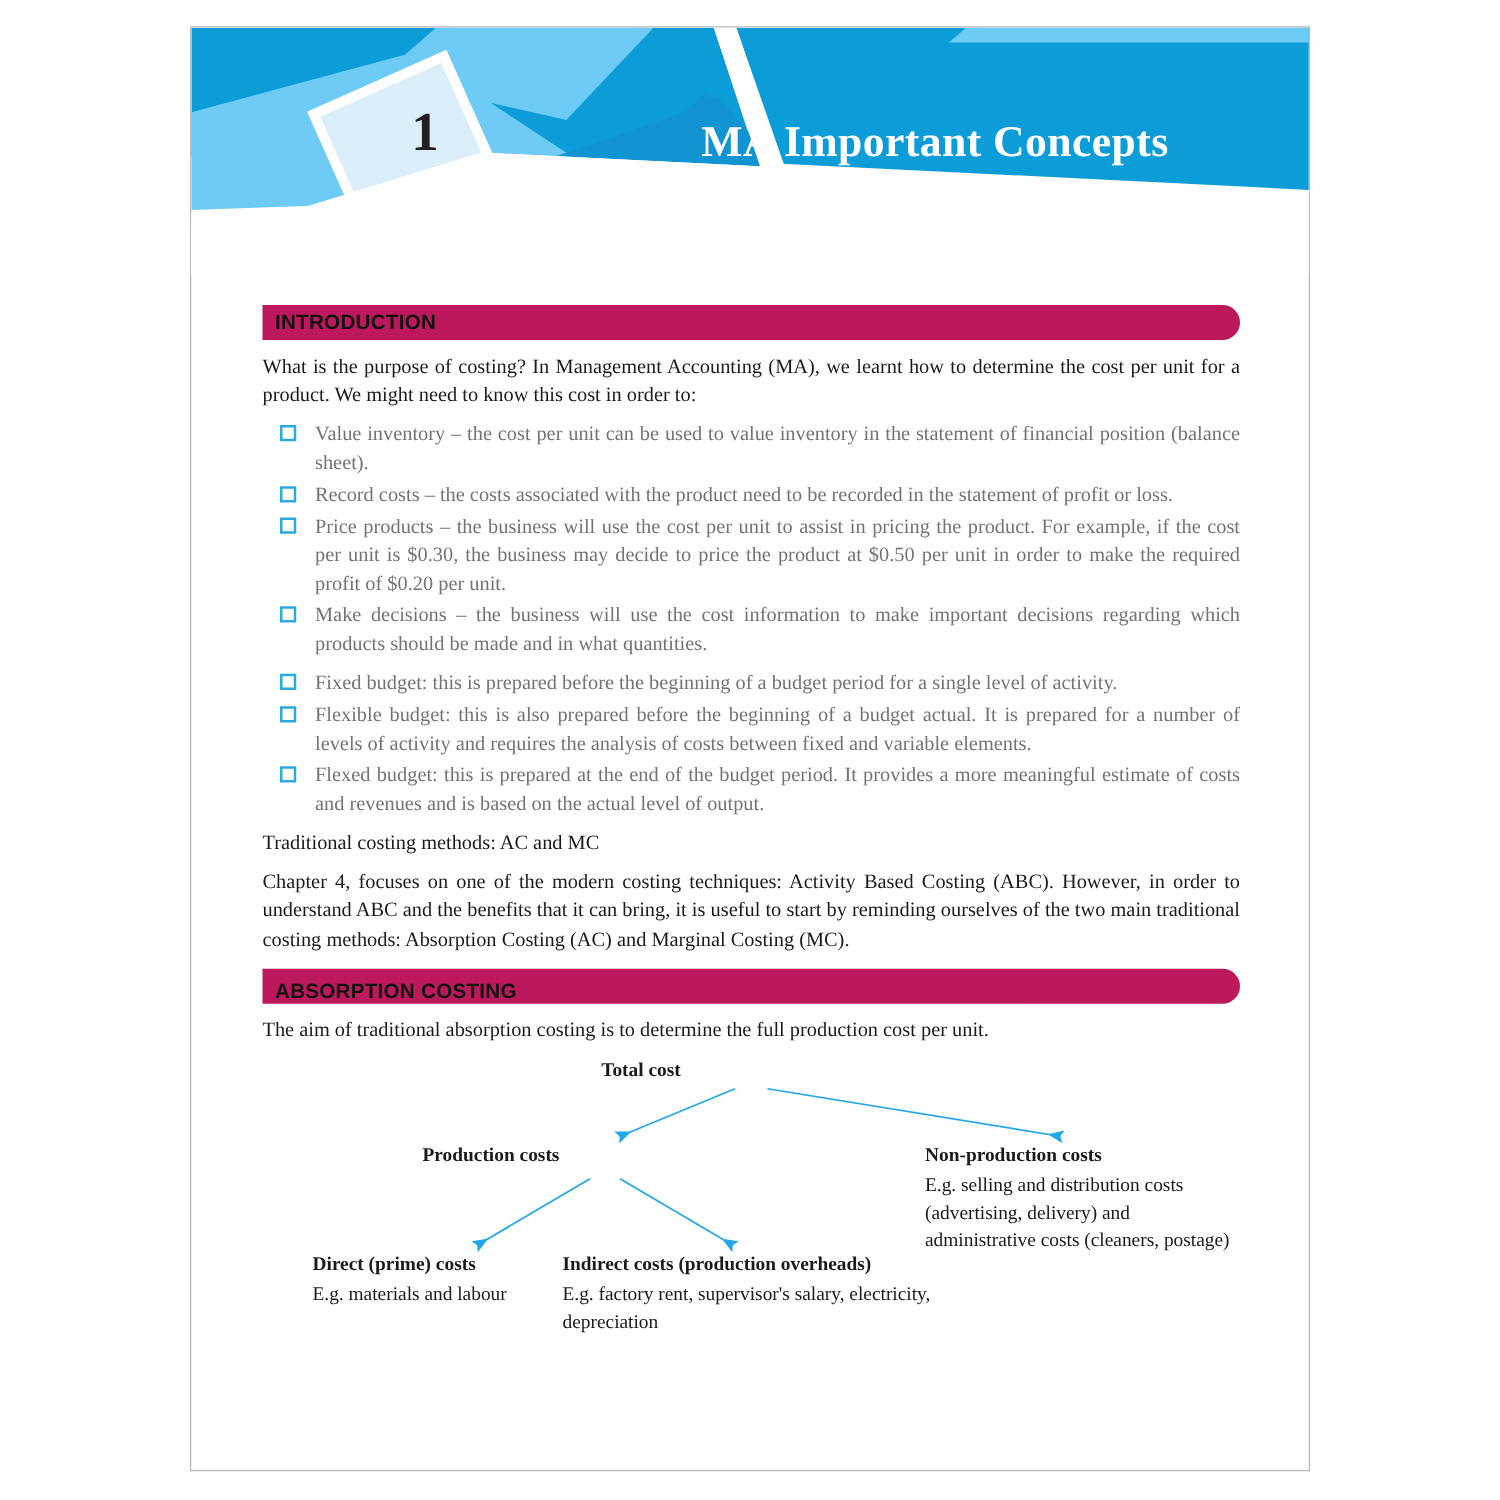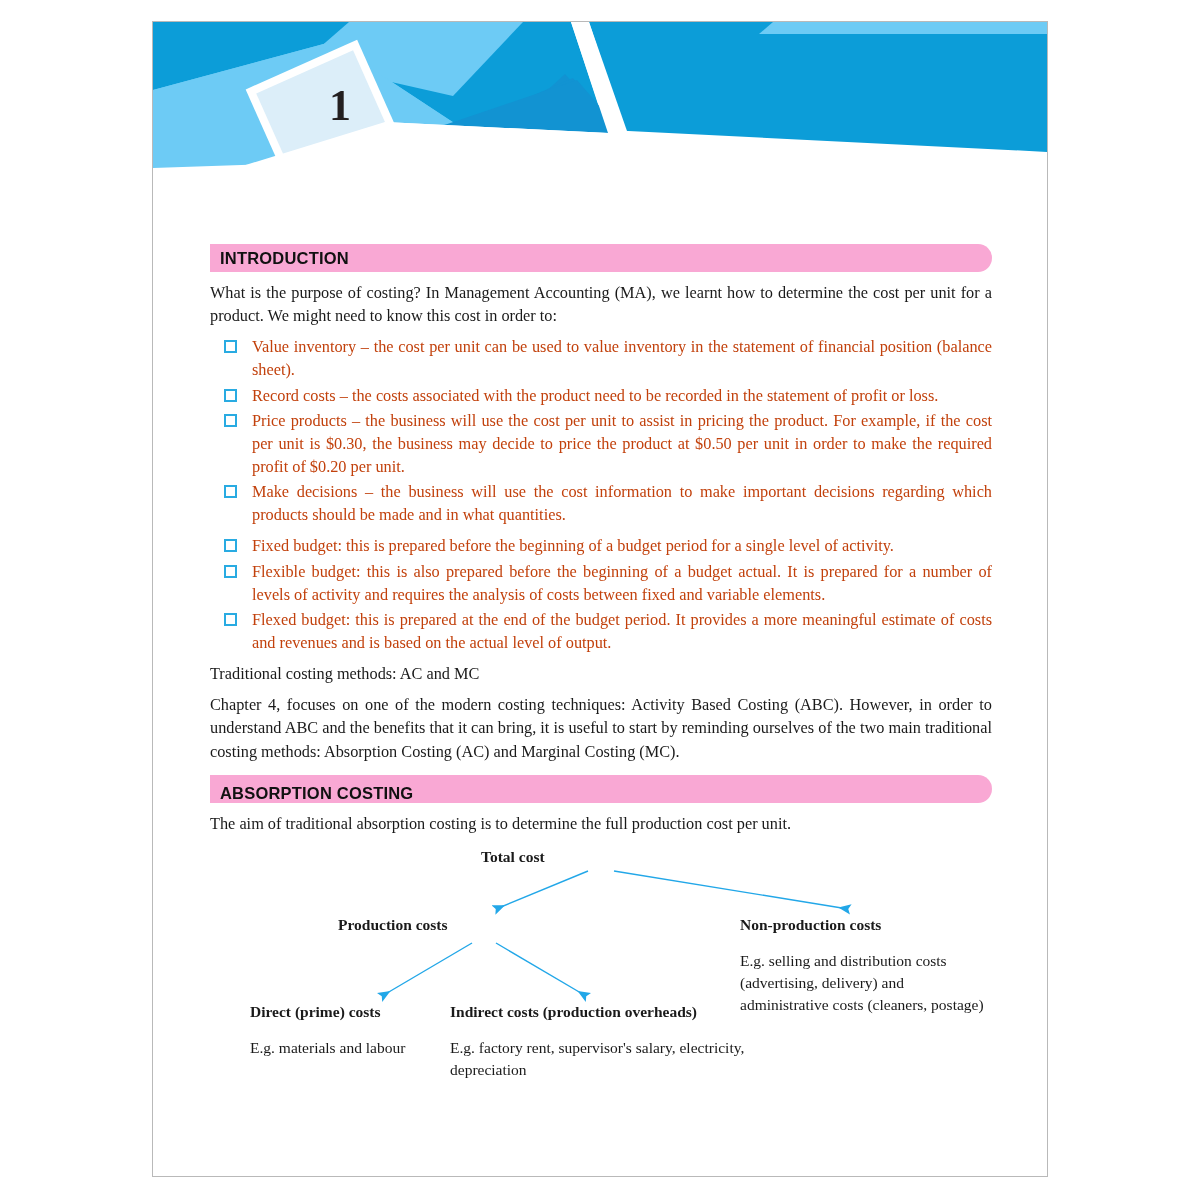--- a/index.html
+++ b/index.html
@@ -47,21 +47,21 @@
     line-height:1;
   }
   
   .content{
     position:absolute;
     left:57px;top:222px;
     width:782px;
   }
   .sec-bar{
     height:28px;
-    background:#f9a8d4;
+    background:#be185d;
     border-radius:0 14px 14px 0;
     display:flex;align-items:center;
     padding-left:10px;
     box-sizing:border-box;
     margin-bottom:9px;
   }
   .sec-bar .sec-title{
     font-family:"Liberation Sans", sans-serif;
     font-weight:bold;
     font-size:16.5px;
@@ -80,21 +80,21 @@
     list-style:none;
     margin:0 0 8px 0;
     padding:0 0 0 12px;
   }
   ul.blist li{
     position:relative;
     padding-left:30px;
     margin-bottom:2px;
     font-size:16.3px;
     line-height:1.42;
-    color:#c2410c;
+    color:#737373;
     text-align:justify;
     text-justify:inter-word;
   }
   ul.blist li .bullet-sq{
     position:absolute;
     left:2px;top:5px;
     width:9px;height:9px;
     border:2px solid #29ABE2;
     background:#ffffff;
     box-sizing:content-box;
@@ -114,21 +114,21 @@
   .node .nlabel{
     display:block;
     font-weight:bold;
     font-size:15.5px;
     line-height:1.25;
   }
   .node .ndesc{
     display:block;
     font-size:15.5px;
     line-height:1.42;
-    margin-top:16px;
+    margin-top:4px;
   }
   #n-total{left:271px;top:0px;width:240px;}
   #n-prod{left:128px;top:68px;width:230px;}
   #n-nonprod{left:530px;top:68px;width:252px;}
   #n-direct{left:40px;top:155px;width:250px;}
   #n-indirect{left:240px;top:155px;width:320px;}
 </style>
 </head>
 <body>
 
@@ -181,20 +181,21 @@
       <g transform="rotate(-24 187 90)">
         <rect x="110" y="31" width="122" height="122" fill="#ffffff"></rect>
         <rect x="118" y="39" width="106" height="106" fill="#DCEEF9"></rect>
       </g>
 
       <path d="M0,150 L70,150 L232,100 L896,133 L896,198 L0,198 Z" fill="#ffffff"></path>
       <path d="M0,148 L160,148 L210,124 L232,100 L896,133 L896,198 L0,198 Z" fill="#ffffff"></path>
     </svg>
 
     <div class="chapter-num">1</div>
+    <div class="banner-title">MA Important Concepts</div>
   </div>
 
   <div class="content">
 
     <div class="sec-bar">
       <span class="sec-title">INTRODUCTION</span>
     </div>
 
     <p class="para">What is the purpose of costing? In Management Accounting (MA), we learnt how to determine the cost per unit for a product. We might need to know this cost in order to:</p>
 

